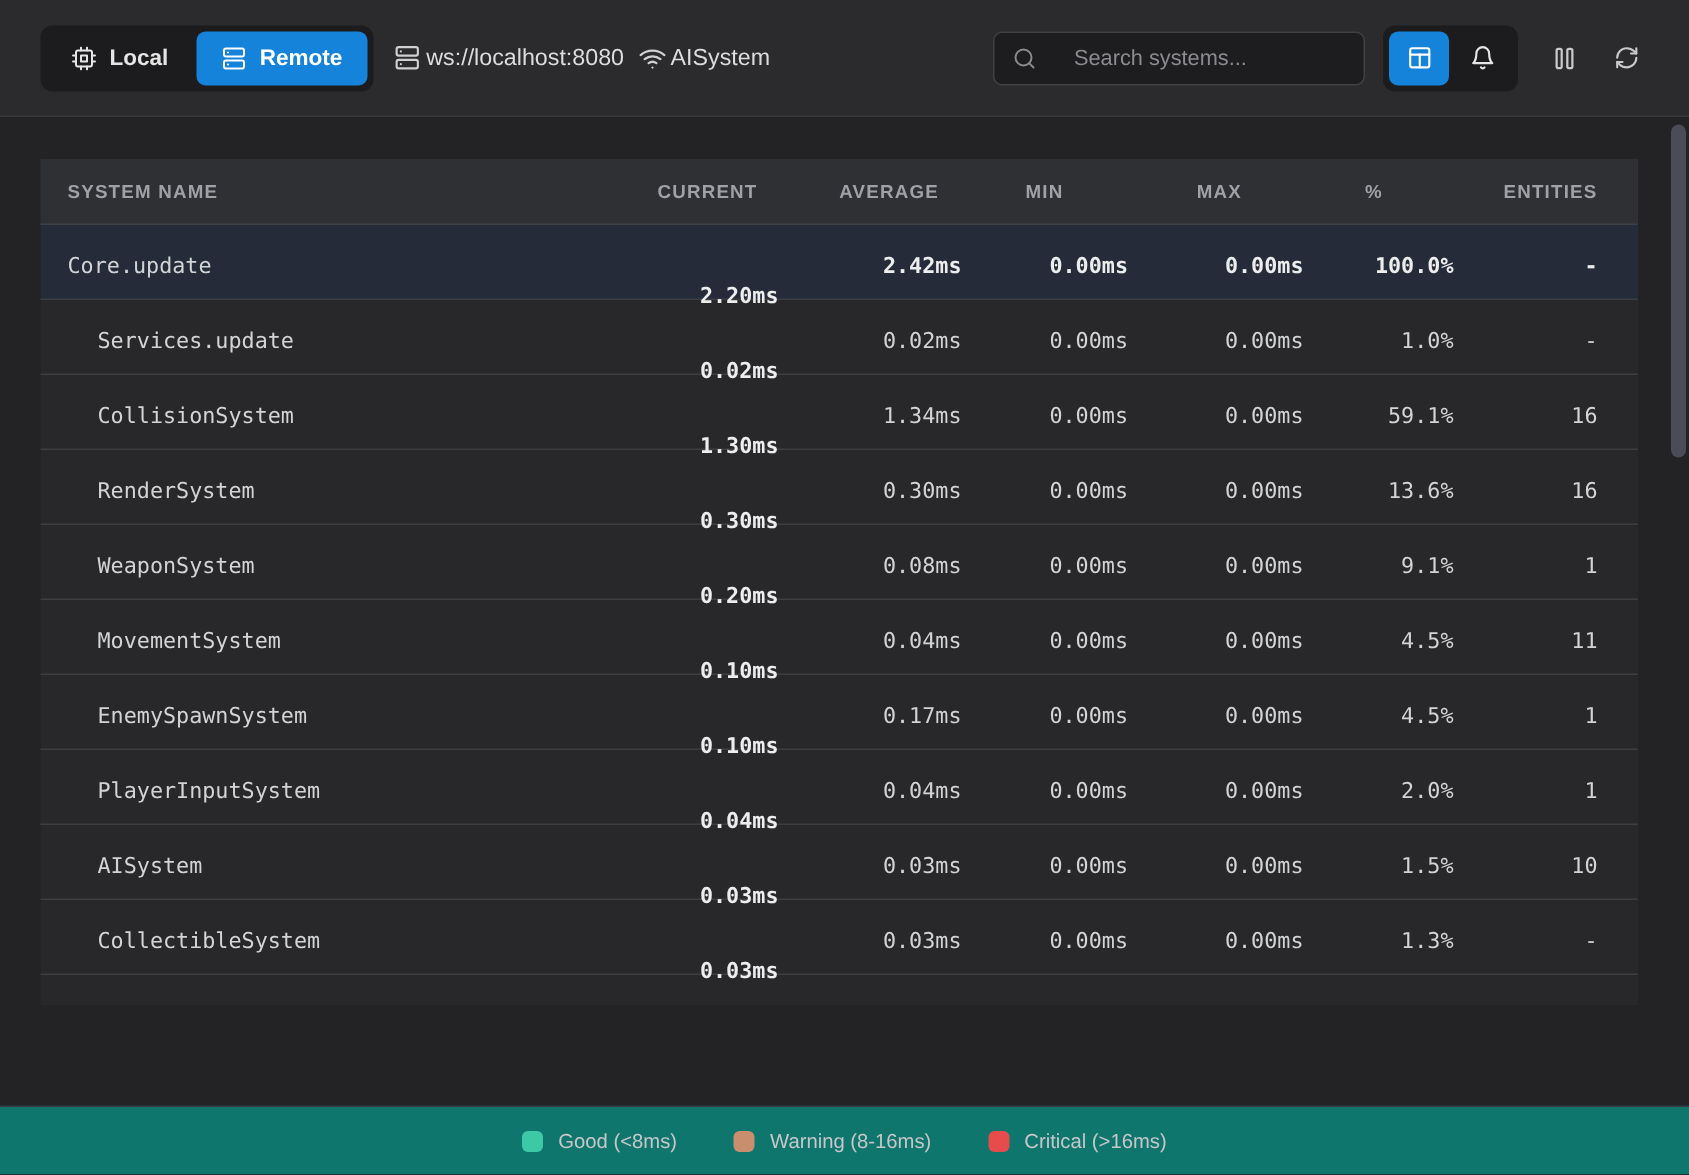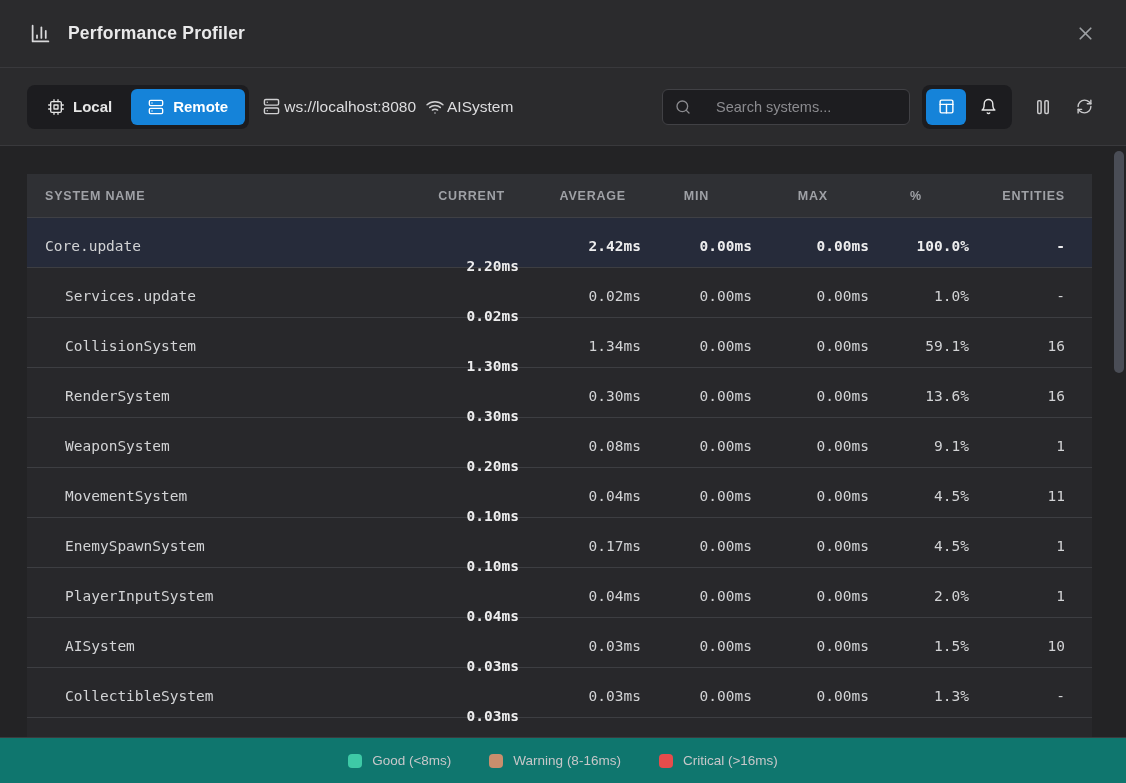--- a/index.html
+++ b/index.html
@@ -73,39 +73,20 @@
   .legend-swatch { width:14px; height:14px; border-radius:4px; }
   .legend-label { font-size:13.5px; color:#c7c7c9; }
 
   svg { display:block; }
 </style>
 </head>
 <body>
 
 <div class="window">
 
-  <header class="titlebar">
-    <span class="app-icon">
-      <svg width="21" height="21" viewBox="0 0 24 24" fill="none" stroke="currentColor" stroke-width="2" stroke-linecap="round" stroke-linejoin="round">
-          <path d="M3 3v18h18"></path>
-          <path d="M18 17V9"></path>
-          <path d="M13 17V5"></path>
-          <path d="M8 17v-3"></path>
-        </svg>
-    </span>
-    <h1>Performance Profiler</h1>
-    <button class="close-btn">
-      <span>
-        <svg width="21" height="21" viewBox="0 0 24 24" fill="none" stroke="currentColor" stroke-width="2" stroke-linecap="round">
-            <path d="M18 6 6 18"></path>
-            <path d="m6 6 12 12"></path>
-          </svg>
-      </span>
-    </button>
-  </header>
 
   <div class="toolbar">
     <div class="segmented">
       <button class="seg-btn">
         <span class="ico">
           <svg width="16" height="16" viewBox="0 0 24 24" fill="none" stroke="currentColor" stroke-width="2" stroke-linecap="round" stroke-linejoin="round">
               <rect x="4" y="4" width="16" height="16" rx="2"></rect>
               <rect x="9" y="9" width="6" height="6"></rect>
               <path d="M9 1v3M15 1v3M9 20v3M15 20v3M20 9h3M20 15h3M1 9h3M1 15h3"></path>
             </svg>

